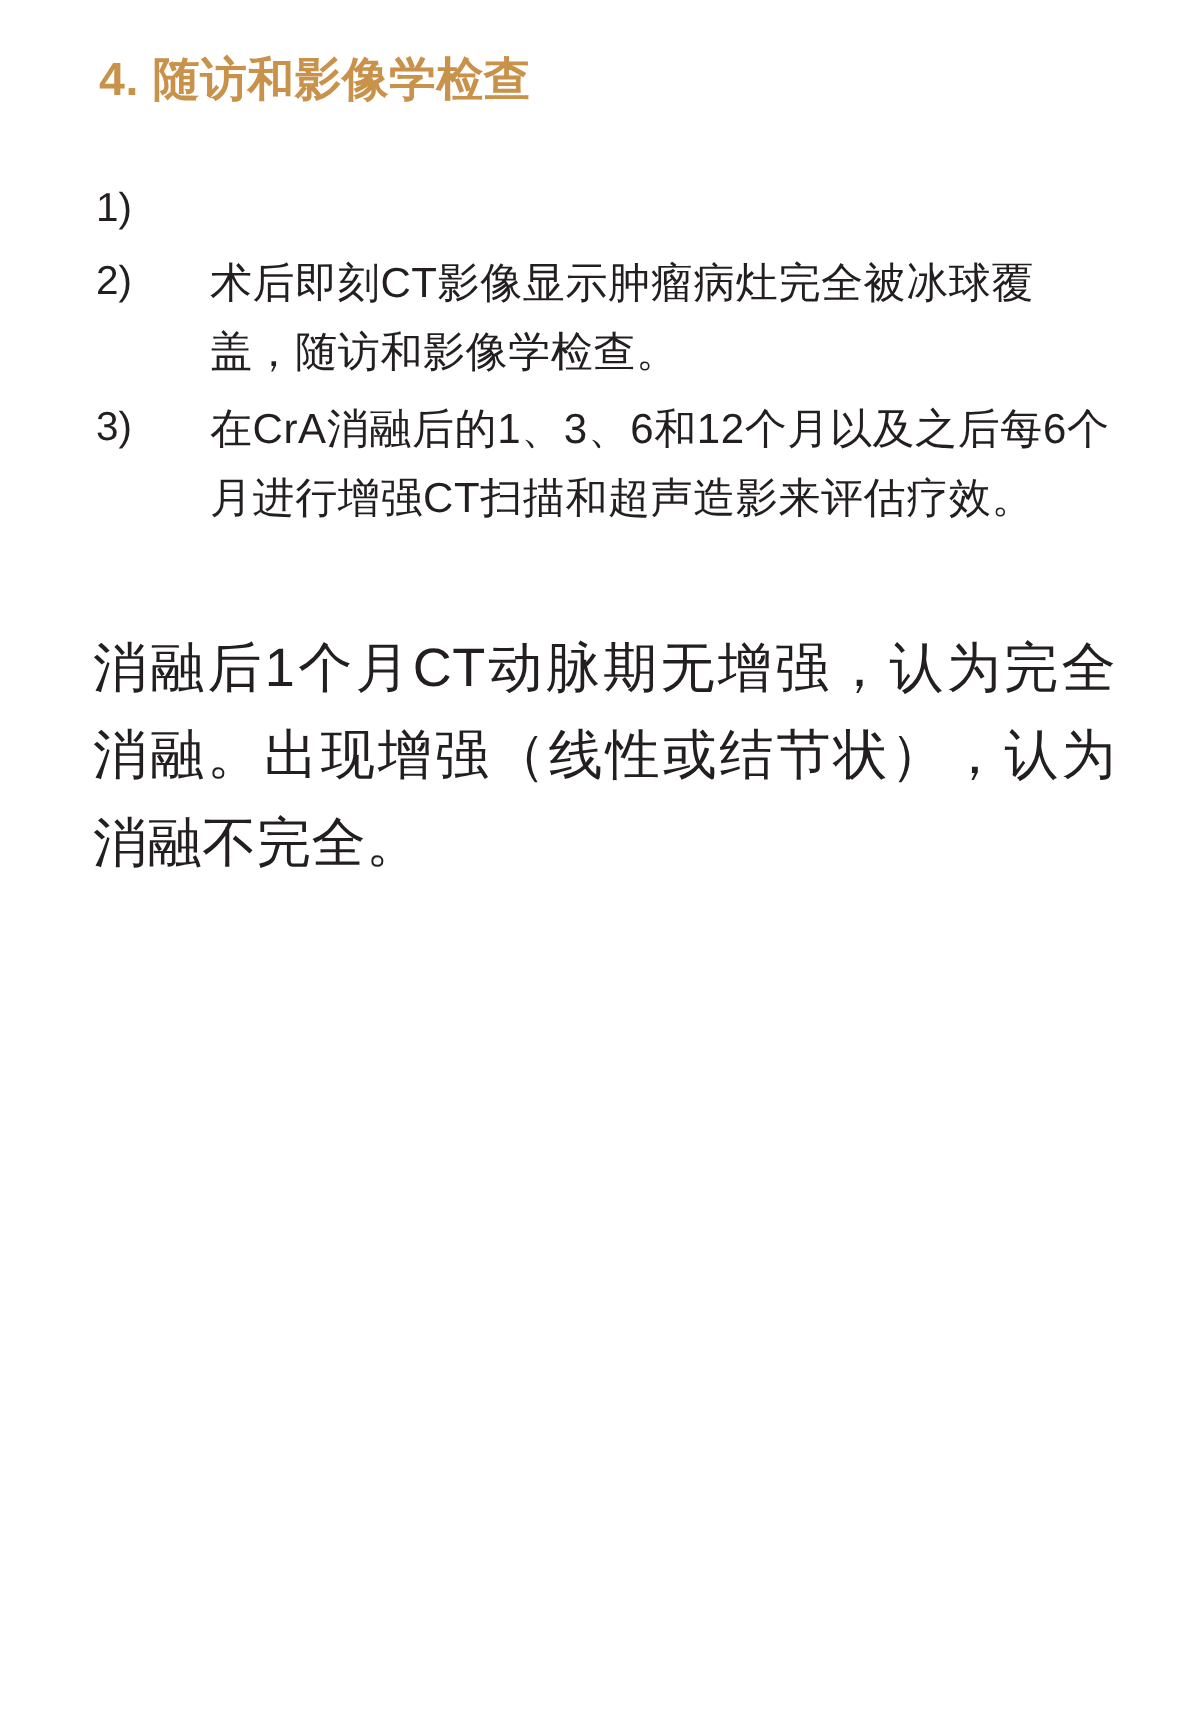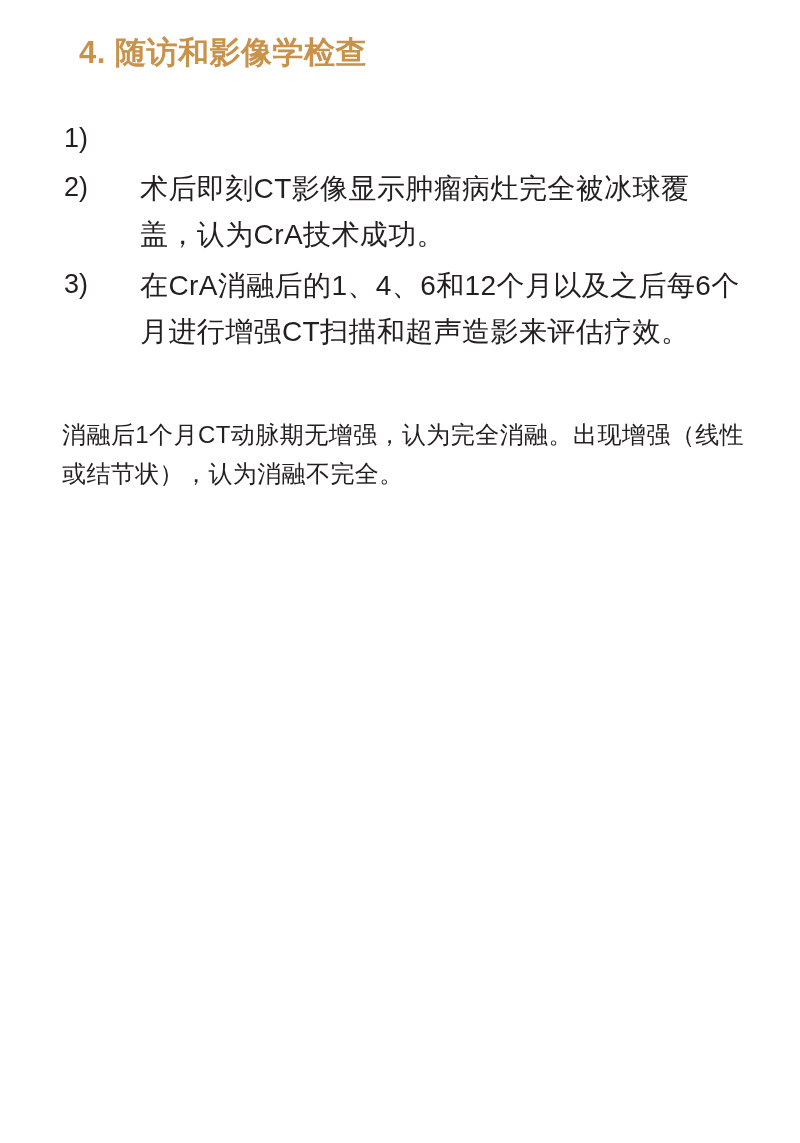--- a/index.html
+++ b/index.html
@@ -19,21 +19,21 @@
     min-height: 1143px;
     box-sizing: border-box;
     padding: 34px 56px 20px 62px;
     position: relative;
   }
   .section-title {
     color: #c8924a;
     font-size: 31px;
     font-weight: bold;
     letter-spacing: 0.5px;
-    margin: 0 0 44px 17px;
+    margin: 0 0 44px 4px;
     line-height: 1.25;
   }
   .ordered-list {
     margin: 0 0 0 2px;
     padding: 0;
     list-style: none;
   }
   .ordered-list li {
     display: flex;
     align-items: flex-start;
@@ -46,21 +46,21 @@
     max-width: 76px;
     font-size: 27px;
     line-height: 1.62;
     color: #231f20;
   }
   .li-text {
     flex: 1 1 auto;
     letter-spacing: 0.4px;
   }
   .para {
-    font-size: 24px;
+    font-size: 36px;
     line-height: 1.62;
     letter-spacing: 0.4px;
     margin: 0;
     text-align: justify;
     text-justify: inter-ideograph;
   }
   .spacer-lg { height: 56px; }
   .spacer-md { height: 54px; }
 </style>
 </head>
@@ -69,25 +69,25 @@
 <div class="page">
 
   <h1 class="section-title">4. 随访和影像学检查</h1>
 
   <ul class="ordered-list">
     <li>
       <span class="li-marker">1)</span>
     </li>
     <li>
       <span class="li-marker">2)</span>
-      <span class="li-text">术后即刻CT影像显示肿瘤病灶完全被冰球覆盖，认为CrA技术成功。</span>
+      <span class="li-text">术后即刻CT影像显示肿瘤病灶完全被冰球覆盖，随访和影像学检查。</span>
     </li>
     <li>
       <span class="li-marker">3)</span>
-      <span class="li-text">在CrA消融后的1、4、6和12个月以及之后每6个月进行增强CT扫描和超声造影来评估疗效。</span>
+      <span class="li-text">在CrA消融后的1、3、6和12个月以及之后每6个月进行增强CT扫描和超声造影来评估疗效。</span>
     </li>
   </ul>
 
   <div class="spacer-lg"></div>
 
   <p class="para">消融后1个月CT动脉期无增强，认为完全消融。出现增强（线性或结节状），认为消融不完全。</p>
 
   <div class="spacer-md"></div>
 
 

